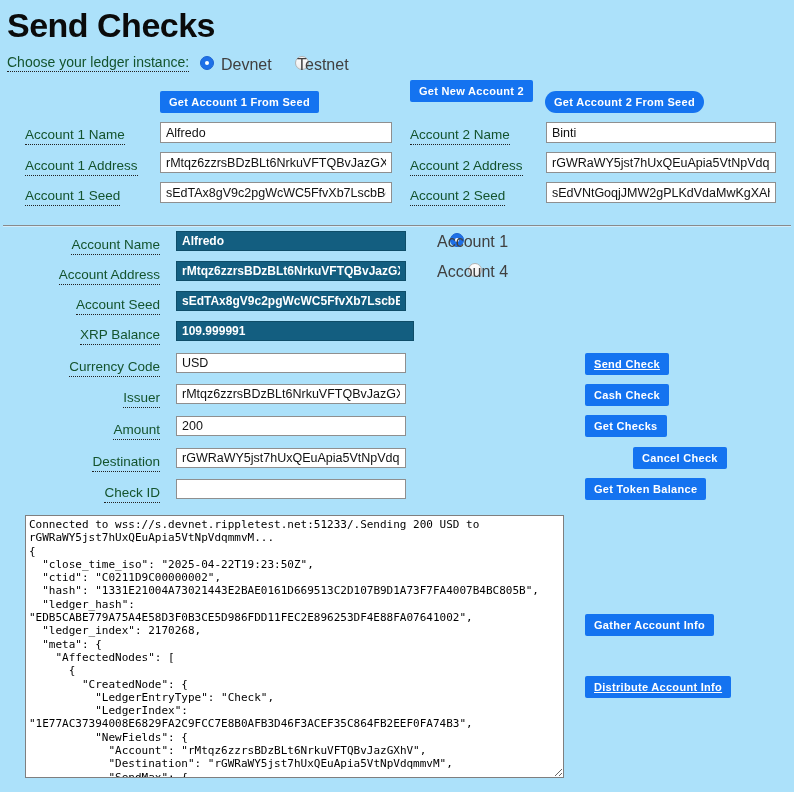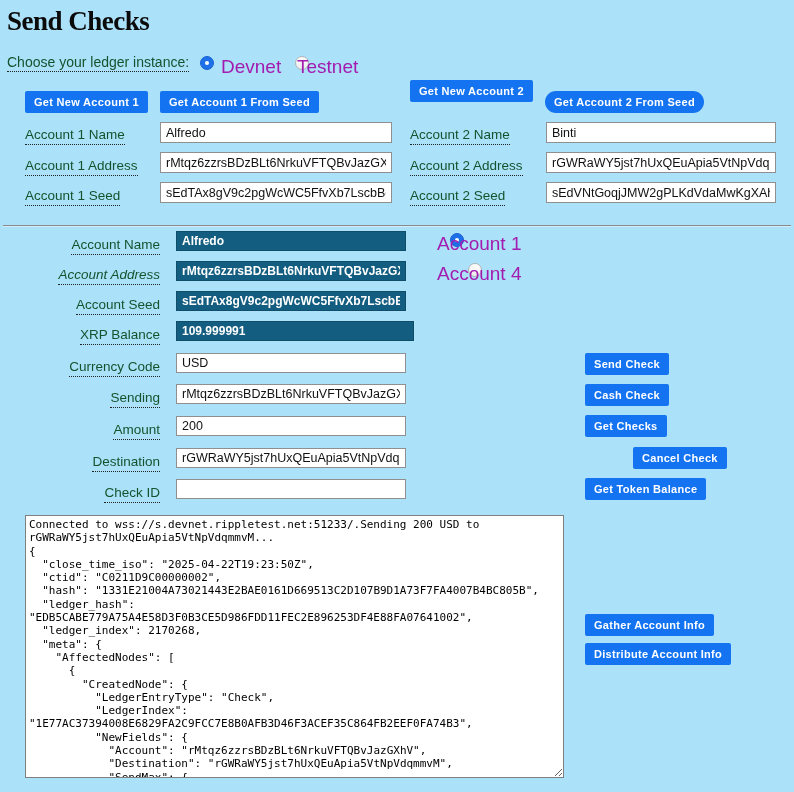--- a/index.html
+++ b/index.html
@@ -1,41 +1,41 @@
 <!DOCTYPE html>
 <html><head>
 <meta charset="utf-8">
 <style>
   html,body{margin:0;padding:0;}
   body{background:#ACE1FA;font-family:"Liberation Sans",sans-serif;}
   #app{position:relative;width:794px;height:792px;background:#ACE1FA;overflow:hidden;}
 
   .abs{position:absolute;}
 
-  .page-title{font-size:27px;font-weight:bold;color:#0b0b0b;letter-spacing:-0.5px;font-family:Liberation Serif, serif;}
+  .page-title{font-size:34px;font-weight:bold;color:#0b0b0b;letter-spacing:-0.5px;}
 
   .lbl{font-size:13.5px;color:#14532d;display:inline-block;border-bottom:1.5px dotted #222;padding-bottom:1px;line-height:1.15;}
   .lbl-right{text-align:right;width:160px;}
   .lbl-right .lbl{text-align:right;}
 
   .btn{display:inline-block;background:#1473F0;color:#fff;border:none;border-radius:2px;
        height:22px;line-height:22px;padding:0 9px;font-family:"Liberation Sans",sans-serif;
        font-size:11px;font-weight:600;letter-spacing:0.3px;cursor:pointer;white-space:nowrap;}
 
   .inp{box-sizing:border-box;background:#fff;border:1px solid #8f8f8f;height:21px;
        font-family:"Liberation Sans",sans-serif;font-size:12.5px;color:#111;padding:0 5px;border-radius:0;}
   .inp-mid{height:20px;}
   .inp-dark{box-sizing:border-box;background:#135E80;border:1px solid #0f4d68;height:20px;
        font-family:"Liberation Sans",sans-serif;font-size:12px;font-weight:bold;color:#fff;padding:0 5px;}
 
   .radio{display:inline-block;width:14px;height:14px;border-radius:50%;box-sizing:border-box;
          background:linear-gradient(#ffffff,#ececec);border:1px solid #b3b3b3;position:relative;cursor:pointer;}
   .radio.checked{background:#1E70E8;border-color:#1a63d2;}
   .radio.checked::after{content:"";position:absolute;left:4px;top:4px;width:4px;height:4px;border-radius:50%;background:#fff;}
-  .radio-label{font-size:19px;color:#a21caf;}
+  .radio-label{font-size:16px;color:#404040;}
 
   .divider{position:absolute;left:3px;right:3px;top:217px;height:0;border:0;
            border-top:1px solid #8a8a8a;border-bottom:1px solid #d2ecfa;}
 
   .results{box-sizing:border-box;width:539px;height:263px;background:#fff;border:1px solid #7f7f7f;
            font-family:"DejaVu Sans Mono",monospace;font-size:11px;line-height:13.3px;color:#000;
            padding:2px 3px;resize:both;overflow:hidden;white-space:pre-wrap;border-radius:0;}
 </style>
 </head>
 <body>
@@ -48,21 +48,20 @@
   
   <div class="abs" style="left:7px;top:54px;font-size:14px;">
     <span class="lbl" style="font-size:14px;">Choose your ledger instance:</span>
   </div>
   <span class="abs radio checked" style="left:200px;top:56px;"></span>
   <span class="abs radio-label" style="left:221px;top:56px;">Devnet</span>
   <span class="abs radio" style="left:277px;top:56px;"></span>
   <span class="abs radio-label" style="left:297px;top:56px;">Testnet</span>
 
   
-  <button class="abs btn" style="left:25px;top:91px;">Get New Account 1</button>
   <button class="abs btn" style="left:160px;top:91px;">Get Account 1 From Seed</button>
   <button class="abs btn" style="left:410px;top:80px;">Get New Account 2</button>
   <button class="abs btn" style="left:545px;top:91px;border-radius:11px;">Get Account 2 From Seed</button>
 
   
   <span class="abs lbl" style="left:25px;top:127px;">Account 1 Name</span>
   <input class="abs inp" style="left: 160px; top: 122px; width: 232px;" value="Alfredo">
   <span class="abs lbl" style="left:25px;top:158px;">Account 1 Address</span>
   <input class="abs inp" style="left: 160px; top: 152px; width: 232px;" value="rMtqz6zzrsBDzBLt6NrkuVFTQBvJazGXhV">
   <span class="abs lbl" style="left:25px;top:188px;">Account 1 Seed</span>
@@ -74,47 +73,47 @@
   <span class="abs lbl" style="left:410px;top:158px;">Account 2 Address</span>
   <input class="abs inp" style="left: 546px; top: 152px; width: 230px;" value="rGWRaWY5jst7hUxQEuApia5VtNpVdqmmvM">
   <span class="abs lbl" style="left:410px;top:188px;">Account 2 Seed</span>
   <input class="abs inp" style="left: 546px; top: 182px; width: 230px;" value="sEdVNtGoqjJMW2gPLKdVdaMwKgXAh5z">
 
   <hr class="divider">
 
   
   <div class="abs lbl-right" style="left:0px;top:235px;"><span class="lbl">Account Name</span></div>
   <input class="abs inp-dark" style="left: 176px; top: 231px; width: 230px;" value="Alfredo">
-  <div class="abs lbl-right" style="left:0px;top:265px;font-style:italic;"><span class="lbl">Account Address</span></div>
+  <div class="abs lbl-right" style="left:0px;top:265px;"><span class="lbl">Account Address</span></div>
   <input class="abs inp-dark" style="left: 176px; top: 261px; width: 230px;" value="rMtqz6zzrsBDzBLt6NrkuVFTQBvJazGXhV">
   <div class="abs lbl-right" style="left:0px;top:295px;"><span class="lbl">Account Seed</span></div>
   <input class="abs inp-dark" style="left: 176px; top: 291px; width: 230px;" value="sEdTAx8gV9c2pgWcWC5FfvXb7LscbBc">
   <div class="abs lbl-right" style="left:0px;top:325px;"><span class="lbl">XRP Balance</span></div>
   <input class="abs inp-dark" style="left: 176px; top: 321px; width: 238px;" value="109.999991">
 
   
   <span class="abs radio checked" style="left:413px;top:233px;"></span>
   <span class="abs radio-label" style="left:437px;top:233px;">Account 1</span>
   <span class="abs radio" style="left:413px;top:263px;"></span>
   <span class="abs radio-label" style="left:437px;top:263px;">Account 4</span>
 
   
   <div class="abs lbl-right" style="left:0px;top:357px;"><span class="lbl">Currency Code</span></div>
   <input class="abs inp inp-mid" style="left: 176px; top: 353px; width: 230px;" value="USD">
-  <div class="abs lbl-right" style="left:0px;top:388px;"><span class="lbl">Sending</span></div>
+  <div class="abs lbl-right" style="left:0px;top:388px;"><span class="lbl">Issuer</span></div>
   <input class="abs inp inp-mid" style="left: 176px; top: 384px; width: 230px;" value="rMtqz6zzrsBDzBLt6NrkuVFTQBvJazGXhV">
   <div class="abs lbl-right" style="left:0px;top:420px;"><span class="lbl">Amount</span></div>
   <input class="abs inp inp-mid" style="left: 176px; top: 416px; width: 230px;" value="200">
   <div class="abs lbl-right" style="left:0px;top:452px;"><span class="lbl">Destination</span></div>
   <input class="abs inp inp-mid" style="left: 176px; top: 448px; width: 230px;" value="rGWRaWY5jst7hUxQEuApia5VtNpVdqmmvM">
   <div class="abs lbl-right" style="left:0px;top:483px;"><span class="lbl">Check ID</span></div>
   <input class="abs inp inp-mid" style="left: 176px; top: 479px; width: 230px;" value="">
 
   
-  <button class="abs btn" style="left:585px;top:353px;">Send Check</button>
+  <button class="abs btn" style="left:585px;top:353px;text-decoration:underline;">Send Check</button>
   <button class="abs btn" style="left:585px;top:384px;">Cash Check</button>
   <button class="abs btn" style="left:585px;top:415px;">Get Checks</button>
   <button class="abs btn" style="left:585px;top:447px;margin-left:48px;">Cancel Check</button>
   <button class="abs btn" style="left:585px;top:478px;">Get Token Balance</button>
 
   
   <textarea class="abs results" style="left: 25px; top: 515px;" spellcheck="false">Connected to wss://s.devnet.rippletest.net:51233/.Sending 200 USD to rGWRaWY5jst7hUxQEuApia5VtNpVdqmmvM...
 {
   "close_time_iso": "2025-04-22T19:23:50Z",
   "ctid": "C0211D9C00000002",
@@ -127,15 +126,15 @@
         "CreatedNode": {
           "LedgerEntryType": "Check",
           "LedgerIndex": "1E77AC37394008E6829FA2C9FCC7E8B0AFB3D46F3ACEF35C864FB2EEF0FA74B3",
           "NewFields": {
             "Account": "rMtqz6zzrsBDzBLt6NrkuVFTQBvJazGXhV",
             "Destination": "rGWRaWY5jst7hUxQEuApia5VtNpVdqmmvM",
             "SendMax": {</textarea>
 
   
   <button class="abs btn" style="left:585px;top:614px;">Gather Account Info</button>
-  <button class="abs btn" style="left:585px;top:643px;">Distribute Account Info</button>
+  <button class="abs btn" style="left:585px;top:676px;text-decoration:underline;">Distribute Account Info</button>
 
 </div>
 
 </body></html>

